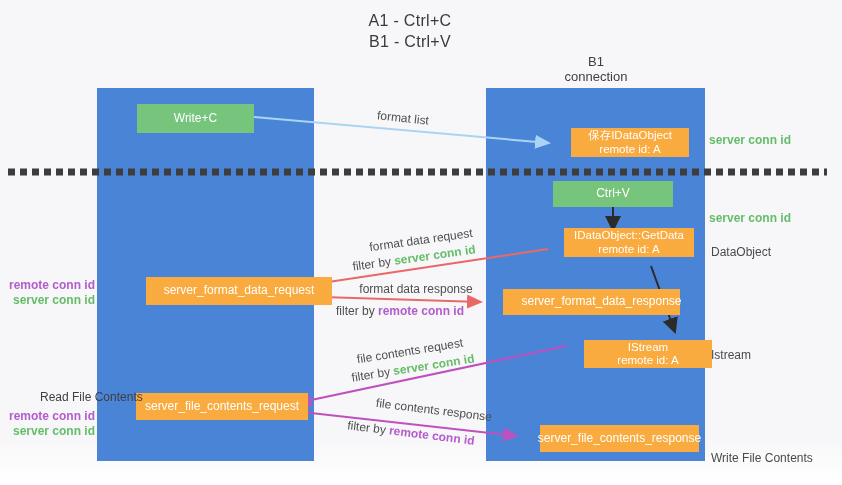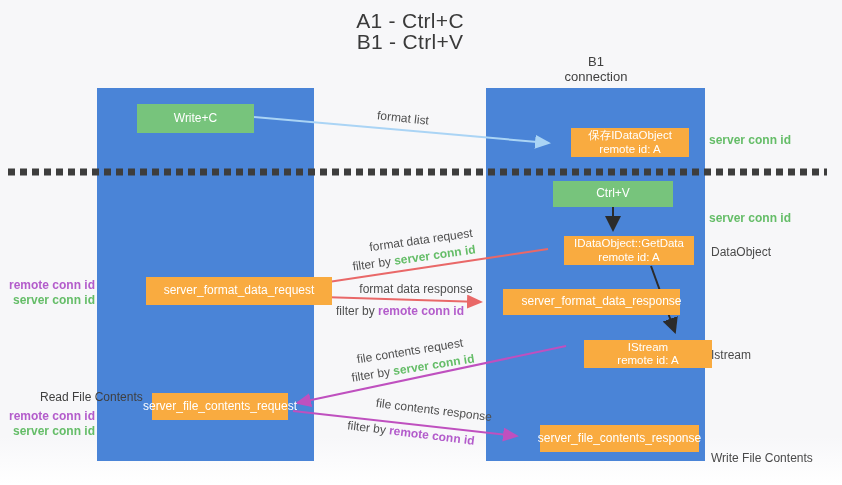--- a/index.html
+++ b/index.html
@@ -3,21 +3,21 @@
 <meta charset="utf-8">
 <style>
   html,body{margin:0;padding:0;}
   body{font-family:"Liberation Sans","DejaVu Sans",sans-serif;}
   .stage{
     position:relative;width:842px;height:485px;overflow:hidden;
     background:linear-gradient(#f7f7f9 90%,#ffffff 100%);
   }
   .abs{position:absolute;}
   
-  .title{left:0;top:10px;width:820px;text-align:center;font-size:21px;line-height:21px;color:#3a3a3a;letter-spacing:.3px;}
+  .title{left:0;top:10px;width:820px;text-align:center;font-size:16px;line-height:21px;color:#3a3a3a;letter-spacing:.3px;}
   
   .lane-header{font-size:13px;line-height:15px;color:#3f3f3f;text-align:center;}
   
   .panel{background:#4a84d7;}
   .panel-a1{left:97px;top:88px;width:217px;height:373px;}
   .panel-b1{left:486px;top:88px;width:219px;height:373px;}
   
   .node{display:flex;flex-direction:column;align-items:center;justify-content:center;
         color:#fff;text-align:center;font-size:12px;line-height:13.5px;}
   .node.green{background:#77c47c;}
@@ -88,39 +88,39 @@
 
   <div class="abs node orange" style="left:555px;top:128px;width:118px;height:29px;">
     <div class="l2">保存IDataObject</div>
     <div class="l2">remote id: A</div>
   </div>
 
   <div class="abs node green" style="left:553px;top:181px;width:120px;height:26px;">
     <div>Ctrl+V</div>
   </div>
 
-  <div class="abs node orange" style="left:548px;top:236px;width:130px;height:29px;">
+  <div class="abs node orange" style="left:548px;top:228px;width:130px;height:29px;">
     <div class="l2">IDataObject::GetData</div>
     <div class="l2">remote id: A</div>
   </div>
 
   <div class="abs node orange" style="left:130px;top:277px;width:186px;height:28px;">
     <div>server_format_data_request</div>
   </div>
 
   <div class="abs node orange" style="left:487px;top:289px;width:157px;height:26px;padding-left:20px;">
     <div>server_format_data_response</div>
   </div>
 
   <div class="abs node orange" style="left:568px;top:340px;width:128px;height:28px;">
     <div class="l2">IStream</div>
     <div class="l2">remote id: A</div>
   </div>
 
-  <div class="abs node orange" style="left:136px;top:393px;width:136px;height:27px;">
+  <div class="abs node orange" style="left:120px;top:393px;width:172px;height:27px;">
     <div>server_file_contents_request</div>
   </div>
 
   <div class="abs node orange" style="left:524px;top:425px;width:159px;height:27px;">
     <div>server_file_contents_response</div>
   </div>
 
   <div class="abs flab" style="left:403px;top:118px;transform:translate(-50%,-50%) rotate(6deg);">
     <span>format list</span>
   </div>

